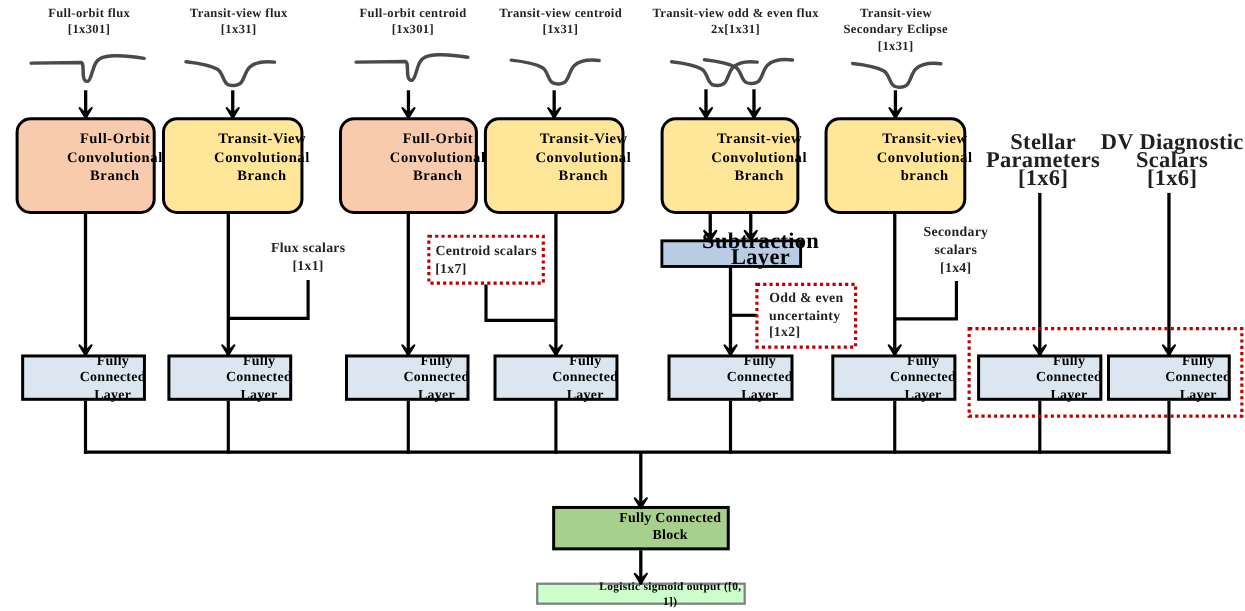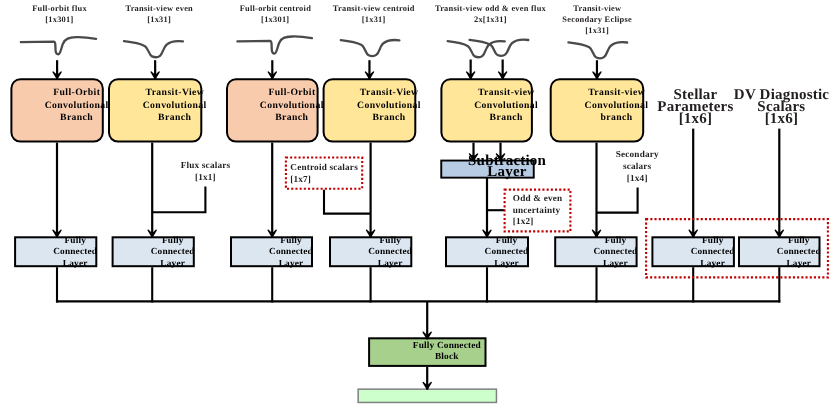--- a/index.html
+++ b/index.html
@@ -125,21 +125,21 @@
       <line x1="427.2" y1="366.9" x2="427.2" y2="389.6" stroke="#000" stroke-width="2.2" stroke-linecap="butt"></line>
       <path d="M 427.2 389.1 L 423.15 382.5 L 425.9 385.1 L 428.5 385.1 L 431.25 382.5 Z" fill="#000" stroke="#000" stroke-width="1.35" stroke-linejoin="round" stroke-linecap="round"></path>
     </svg>
   <svg class="overlay" viewBox="0 0 830 407">
       <rect x="285.9" y="157.5" width="76.3" height="31.2" fill="none" stroke="#c00000" stroke-width="2.1" stroke-dasharray="2.1 2.1" stroke-linecap="butt"></rect>
       <rect x="504.6" y="189.6" width="65.8" height="41.8" fill="none" stroke="#c00000" stroke-width="2.1" stroke-dasharray="2.1 2.1" stroke-linecap="butt"></rect>
       <rect x="646.1" y="219.1" width="181.8" height="58.3" fill="none" stroke="#c00000" stroke-width="2.1" stroke-dasharray="2.1 2.1" stroke-linecap="butt"></rect>
     </svg>
 <div class="toplabel" style="left: -15.65px; top: 2.9px; width: 150px;">Full-orbit flux
 [1x301]</div>
-    <div class="toplabel" style="left: 84.1px; top: 2.9px; width: 150px;">Transit-view even
+    <div class="toplabel" style="left: 84.1px; top: 2.9px; width: 150px;">Transit-view flux
 [1x31]</div>
     <div class="toplabel" style="left: 200.25px; top: 2.9px; width: 150px;">Full-orbit centroid
 [1x301]</div>
     <div class="toplabel" style="left: 298.65px; top: 2.9px; width: 150px;">Transit-view centroid
 [1x31]</div>
     <div class="toplabel" style="left: 415.35px; top: 2.9px; width: 150px;">Transit-view odd &amp; even flux
 2x[1x31]</div>
     <div class="toplabel" style="left: 522.15px; top: 2.9px; width: 150px;">Transit-view
 Secondary Eclipse
 [1x31]</div>
@@ -189,13 +189,14 @@
     <div class="dashbox" style="left: 284.9px; top: 157.7px; width: 78.3px; height: 33.2px;">Centroid scalars
 [1x7]</div>
     <div class="dashbox" style="left: 503.6px; top: 188.6px; width: 67.8px; height: 43.8px;">Odd &amp; even
 uncertainty
 [1x2]</div>
     <div class="sidelabel" style="left: 582.2px; top: 148.4px; width: 110px;">Secondary
 scalars
 [1x4]</div>
     <div class="node block" style="left: 368.1px; top: 337.3px; width: 118.4px; height: 29.6px;">Fully Connected
 Block</div>
+    <div class="node sigmoid" style="left: 357.4px; top: 388.4px; width: 139.8px; height: 14.8px;">Logistic sigmoid output ([0, 1])</div>
   </div>
 
 </body></html>

